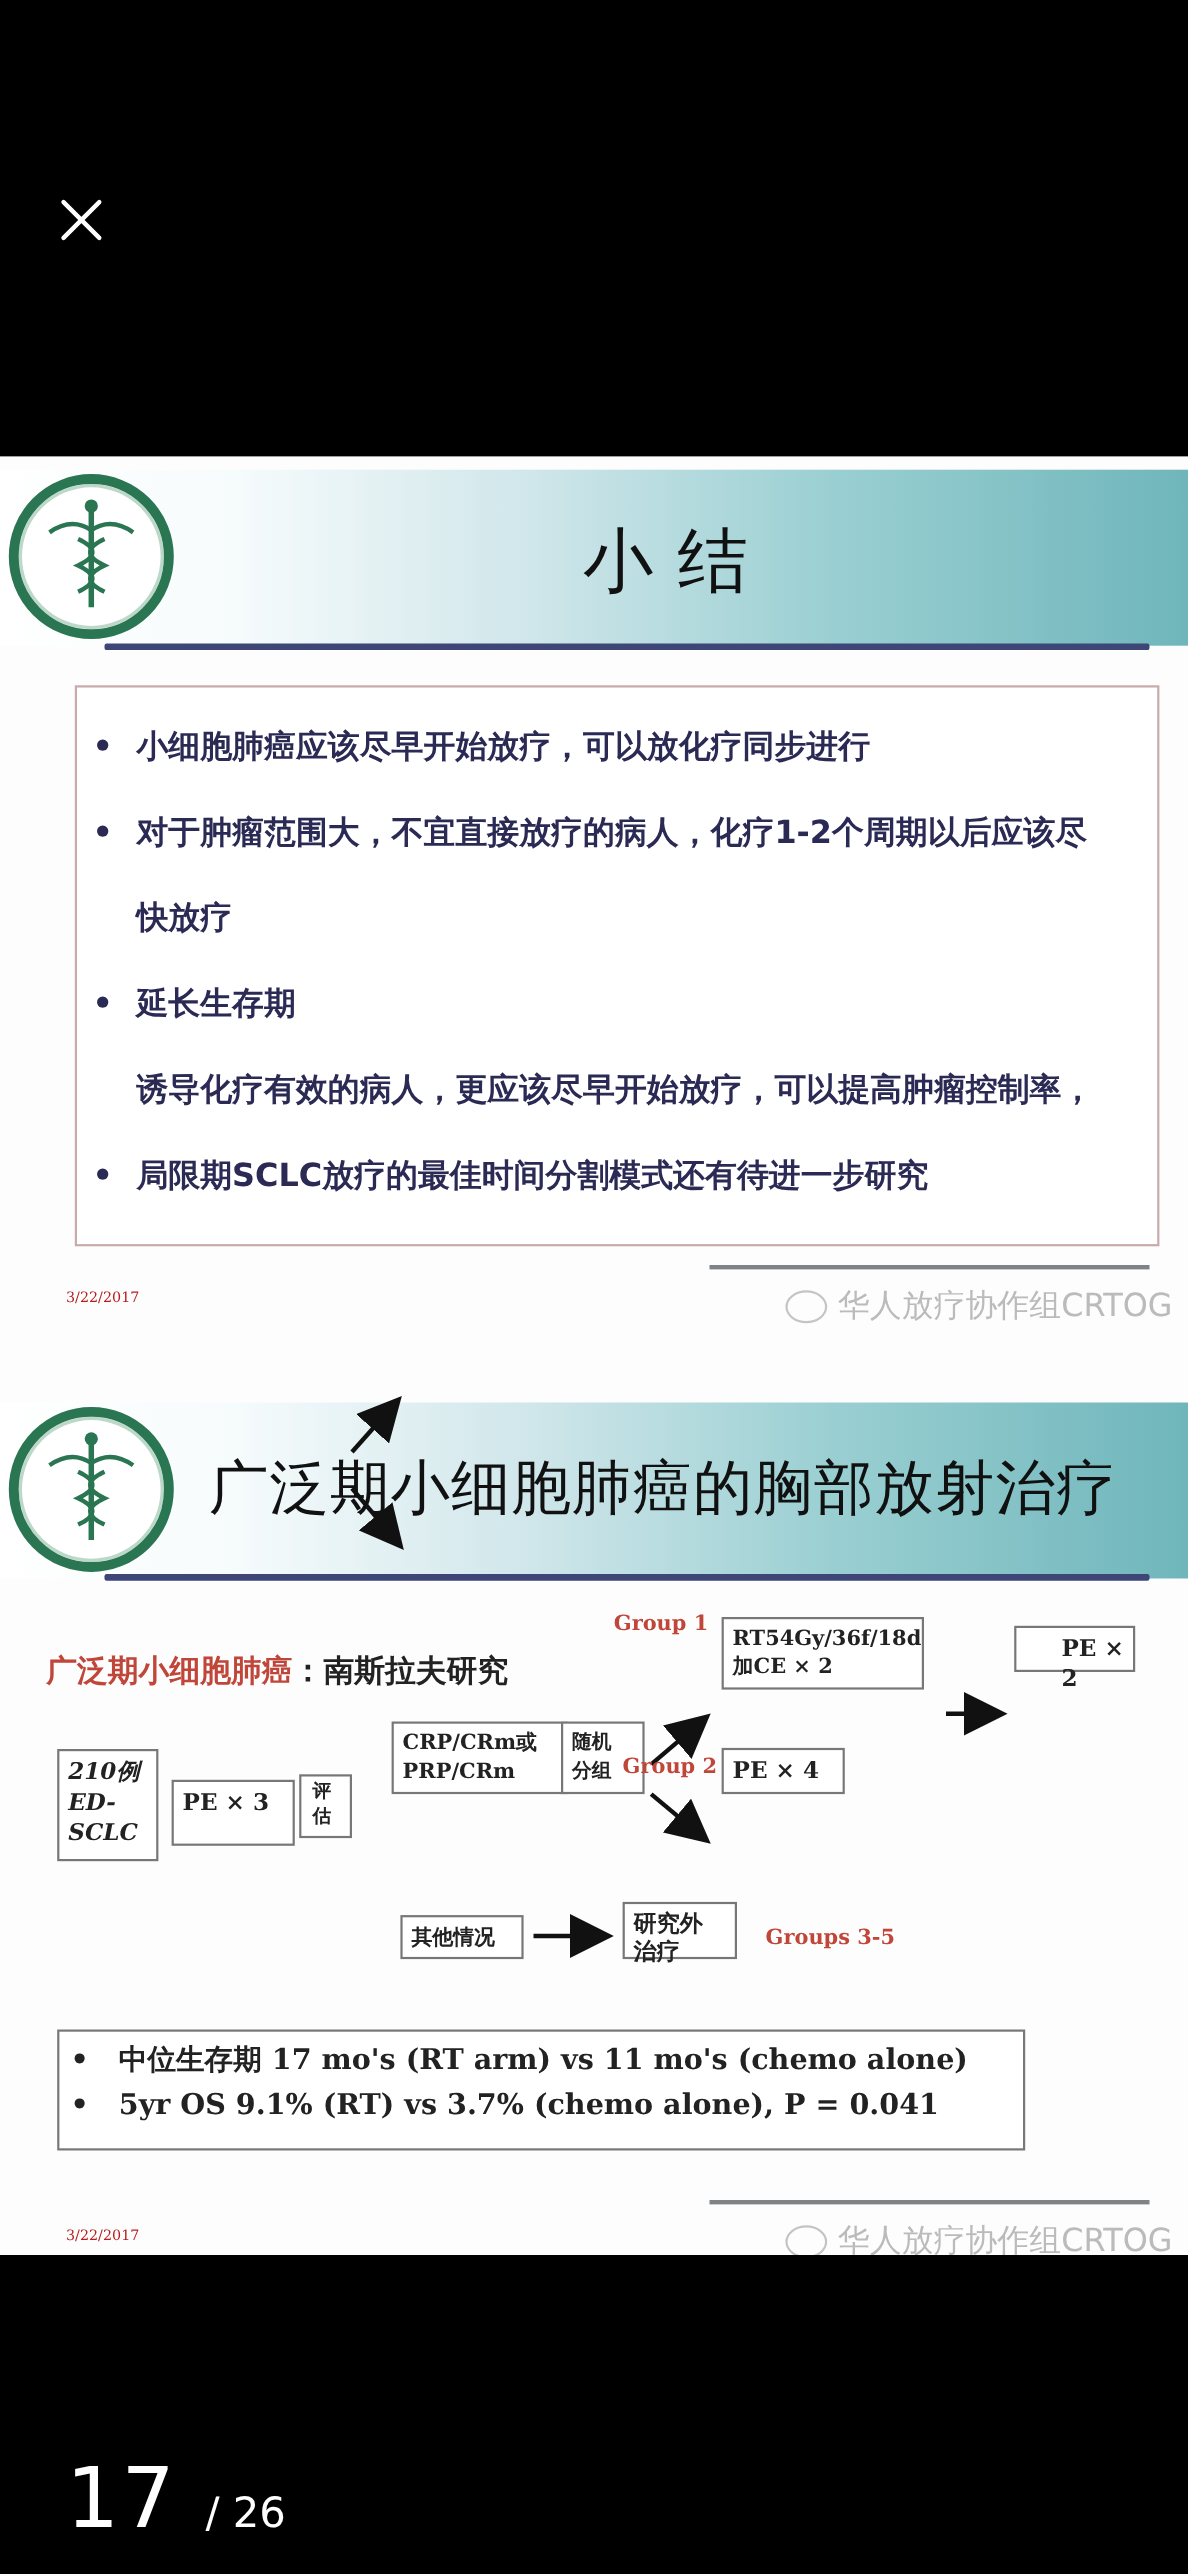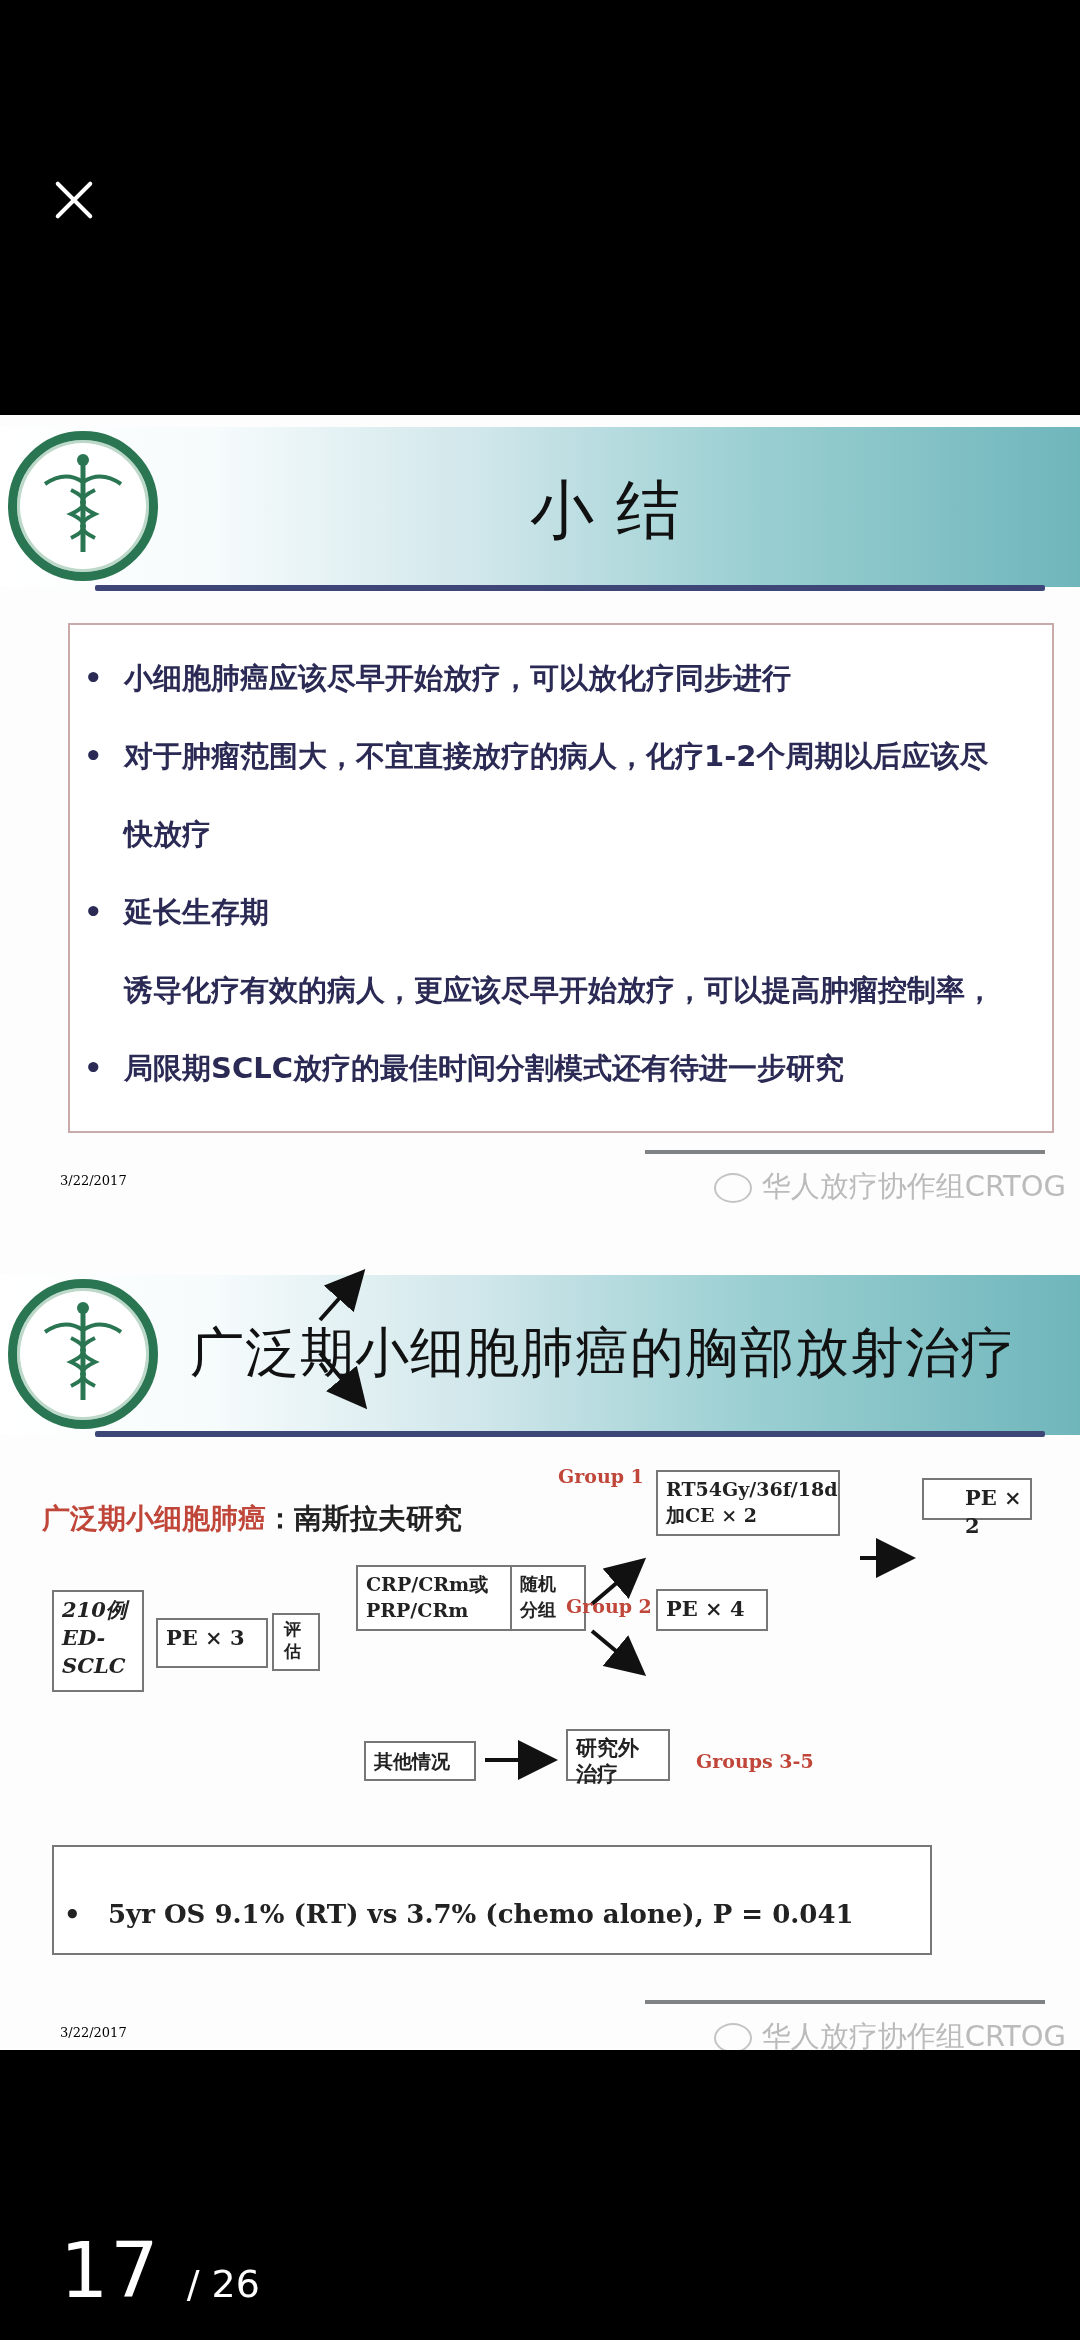--- a/index.html
+++ b/index.html
@@ -47,21 +47,21 @@
     position: absolute; left: 68px; top: 208px; width: 986px; height: 510px;
     border: 2px solid #c8aaaa; background: #fff;
   }
   .bullet-item { position: absolute; left: 14px; width: 950px; color: #2a2a55; font-size: 29px; font-weight: bold; line-height: 78px; }
   .bullet-dot { position: absolute; left: 0; top: 0; width: 20px; }
   .bullet-text { display: block; padding-left: 40px; }
 
   .footer-rule { position: absolute; left: 645px; width: 400px; height: 4px; background: #7f8386; }
   .slide1 .footer-rule { top: 735px; }
   .slide2 .footer-rule { top: 765px; }
-  .footer-date { position: absolute; left: 60px; font-size: 13px; color: #000000; font-family: "DejaVu Serif", serif; }
+  .footer-date { position: absolute; left: 60px; font-size: 13px; color: #b91c1c; font-family: "DejaVu Serif", serif; }
   .slide1 .footer-date { top: 758px; }
   .slide2 .footer-date { top: 790px; }
   .watermark { position: absolute; right: 14px; font-size: 29px; color: #bbbbbb; }
   .slide1 .watermark { top: 752px; }
   .slide2 .watermark { top: 782px; }
   .wm-icon { display: inline-block; width: 38px; height: 30px; border: 2px solid #c4c4c4; border-radius: 50%; vertical-align: middle; margin-right: 10px; }
 
   .study-heading { position: absolute; left: 42px; top: 265px; font-size: 28px; font-weight: bold; font-family: Liberation Mono, monospace; }
   .study-heading .red { color: #c0463a; }
   .study-heading .dark { color: #222; }
@@ -162,21 +162,21 @@
       <line x1="592" y1="1636" x2="640" y2="1676" stroke="#111" stroke-width="4" marker-end="url(#ah)" transform="translate(0,-1240)"></line>
       <line x1="860" y1="1563" x2="908" y2="1563" stroke="#111" stroke-width="4" marker-end="url(#ah)" transform="translate(0,-1240)"></line>
       <line x1="485" y1="1765" x2="550" y2="1765" stroke="#111" stroke-width="4" marker-end="url(#ah)" transform="translate(0,-1240)"></line>
     </svg>
 
     <div class="fc-box" style="left:52px; top:355px; width:92px; height:102px;font-style:italic;">
       <div>210例</div>
       <div>ED-</div>
       <div>SCLC</div>
     </div>
-    <div class="fc-box" style="left:156px; top:383px; width:112px; height:50px;">
+    <div class="fc-box" style="left:156px; top:383px; width:112px; height:60px;">
       <div>PE × 3</div>
     </div>
     <div class="fc-box" style="left:272px; top:378px; width:48px; height:58px; font-size:17px; line-height:22px; padding:3px 10px;">
       <div>评</div>
       <div>估</div>
     </div>
     <div class="fc-box" style="left:356px; top:330px; width:160px; height:66px; font-size:19px; line-height:26px;">
       <div>CRP/CRm或</div>
       <div>PRP/CRm</div>
     </div>
@@ -199,20 +199,23 @@
     <div class="fc-box" style="left:364px; top:506px; width:112px; height:40px; font-size:19px;">
       <div>其他情况</div>
     </div>
     <div class="fc-box" style="left:566px; top:494px; width:104px; height:52px; font-size:21px; line-height:26px;">
       <div>研究外</div>
       <div>治疗</div>
     </div>
     <div class="fc-label" style="left:696px; top:515px;">Groups 3-5</div>
 
     <div class="result-box" style="top:610px;">
+      <div class="result-item" style="top:8px;">
+        <span class="dot">•</span><span>中位生存期 17 mo's (RT arm) vs 11 mo's (chemo alone)</span>
+      </div>
       <div class="result-item" style="top:52px;">
         <span class="dot">•</span><span>5yr OS 9.1% (RT) vs 3.7% (chemo alone), P = 0.041</span>
       </div>
     </div>
 
     <div class="footer-rule"></div>
     <div class="footer-date">3/22/2017</div>
     <div class="watermark">
       <span class="wm-icon"></span><span>华人放疗协作组CRTOG</span>
     </div>

